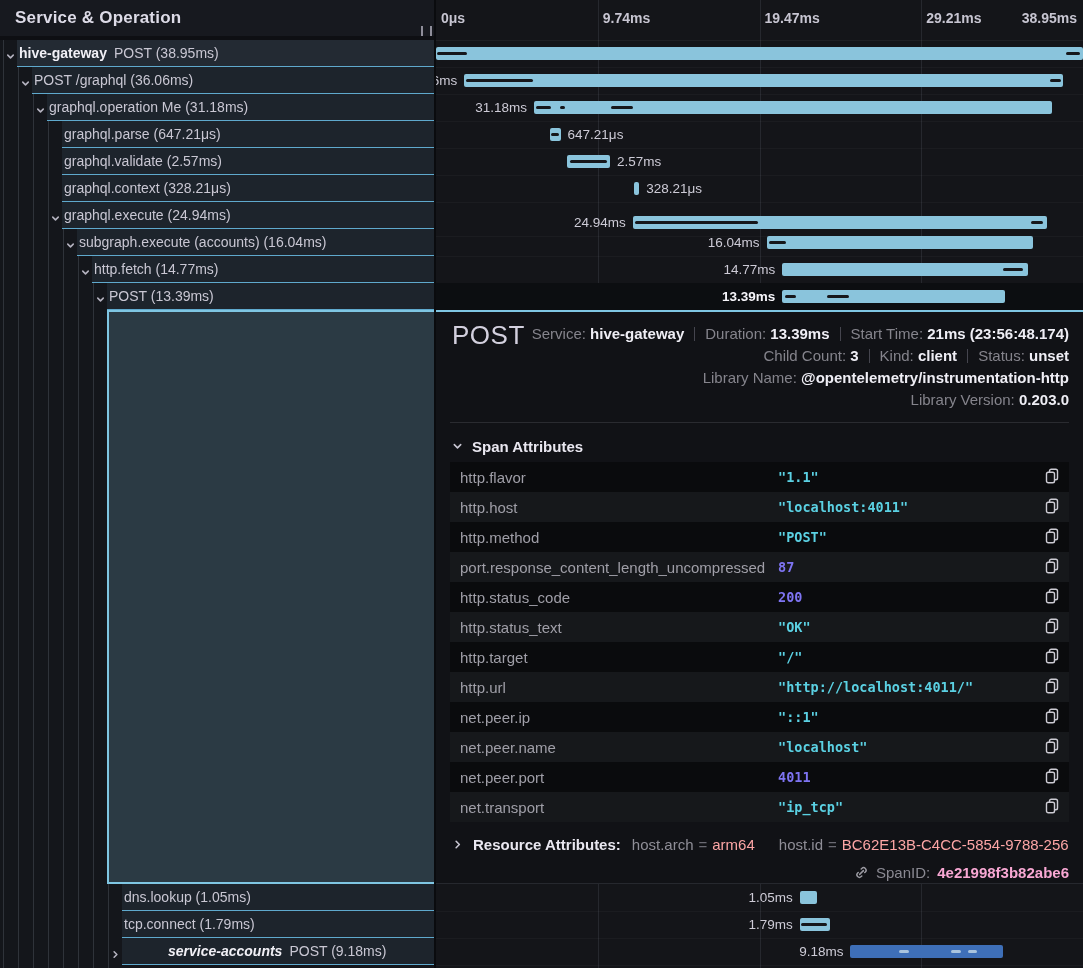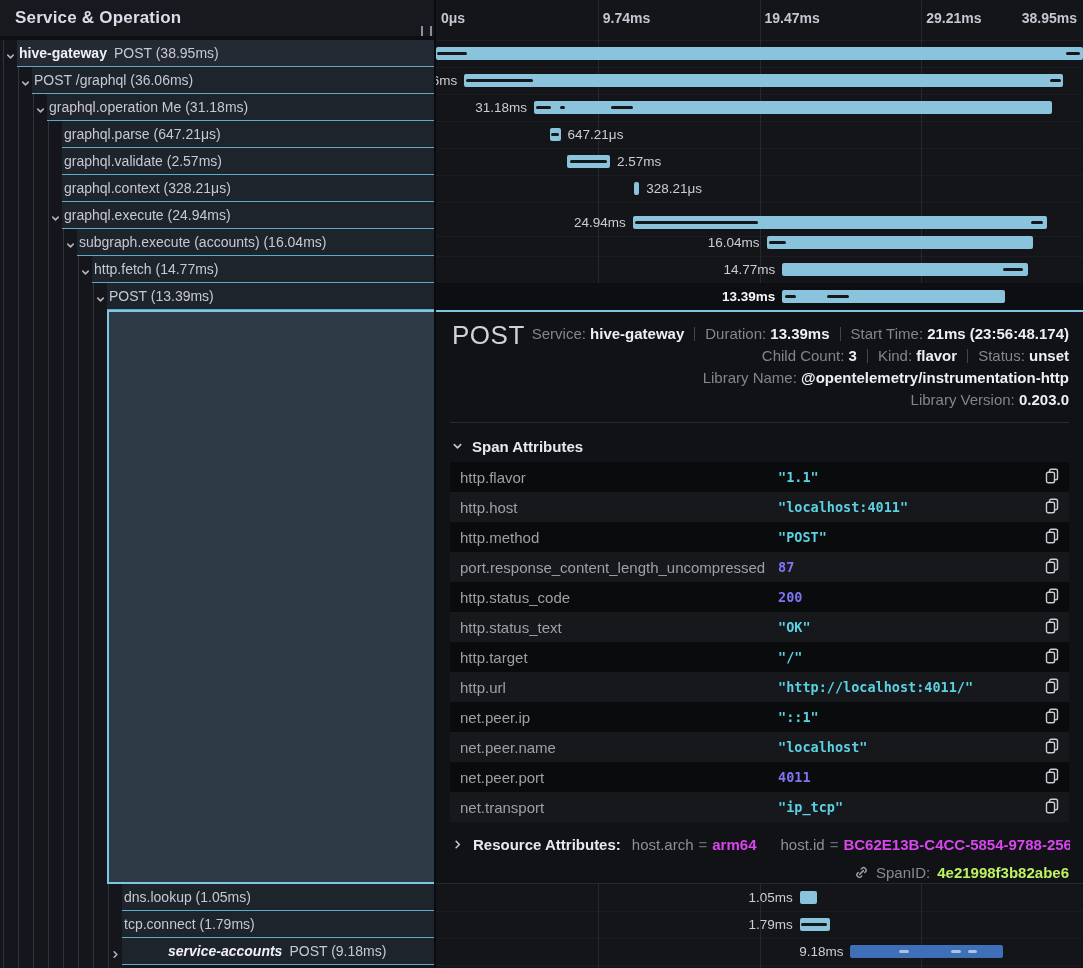--- a/index.html
+++ b/index.html
@@ -65,25 +65,25 @@
         font-family:"DejaVu Sans Mono",monospace;}
   .aval.str{color:#5bd1e3;}
   .aval.num{color:#7e74f2;}
   .copybtn{position:absolute;left:592px;top:6px;width:20px;height:18px;background:none;border:none;
            color:#cdccd4;cursor:pointer;padding:0;}
   .res-row{position:absolute;left:16px;top:524px;display:flex;align-items:center;font-size:15px;color:#8f8e97;
            white-space:nowrap;max-width:618px;overflow:hidden;}
   .res-row .chev{color:#c9c7d3;display:flex;margin-right:10px;}
   .res-title{color:#e9e7f0;font-weight:700;margin-right:11px;}
   .res-eq{color:#6a6a73;margin:0 5px;}
-  .res-val{color:#d946ef;font-weight:700;}
+  .res-val{color:#fca5a5;font-weight:400;}
   .res-sep{display:inline-block;width:1px;height:16px;background:#3a3b42;margin:0 12px;}
   .spanid-row{position:absolute;right:14px;top:552px;display:flex;align-items:center;gap:7px;
               font-size:15px;color:#8a8992;}
-  .spanid-row b{color:#bef264;font-weight:700;}
+  .spanid-row b{color:#f9a8d4;font-weight:700;}
   .linkicon{color:#9b9aa2;display:flex;}
 </style>
 </head>
 <body>
 
 <div class="app">
   <div class="base-left"></div>
   <div class="base-right"></div>
   <div id="gridlines">
       <div class="gridline" style="left: 597.75px;"></div>
@@ -270,21 +270,21 @@
         </div>
       </div>
     </div>
 
   <div class="detail-left"></div>
 
   <div class="detail">
     <div class="d-title">POST</div>
     <div class="d-meta" id="d-meta">
         <div><span>Service: </span><b>hive-gateway</b><span class="m-sep"></span><span>Duration: </span><b>13.39ms</b><span class="m-sep"></span><span>Start Time: </span><b>21ms (23:56:48.174)</b></div>
-        <div><span>Child Count: </span><b>3</b><span class="m-sep"></span><span>Kind: </span><b>flavor</b><span class="m-sep"></span><span>Status: </span><b>unset</b></div>
+        <div><span>Child Count: </span><b>3</b><span class="m-sep"></span><span>Kind: </span><b>client</b><span class="m-sep"></span><span>Status: </span><b>unset</b></div>
         <div><span>Library Name: </span><b>@opentelemetry/instrumentation-http</b></div>
         <div><span>Library Version: </span><b>0.203.0</b></div>
       </div>
     <div class="d-divider"></div>
     <button class="sa-header">
       <span class="chev">
           <svg width="11" height="11" viewBox="0 0 12 12" fill="none" stroke="currentColor" stroke-width="1.7" stroke-linecap="round" stroke-linejoin="round">
             <polyline points="2.5,4 6,7.5 9.5,4"></polyline>
           </svg>
         </span>

